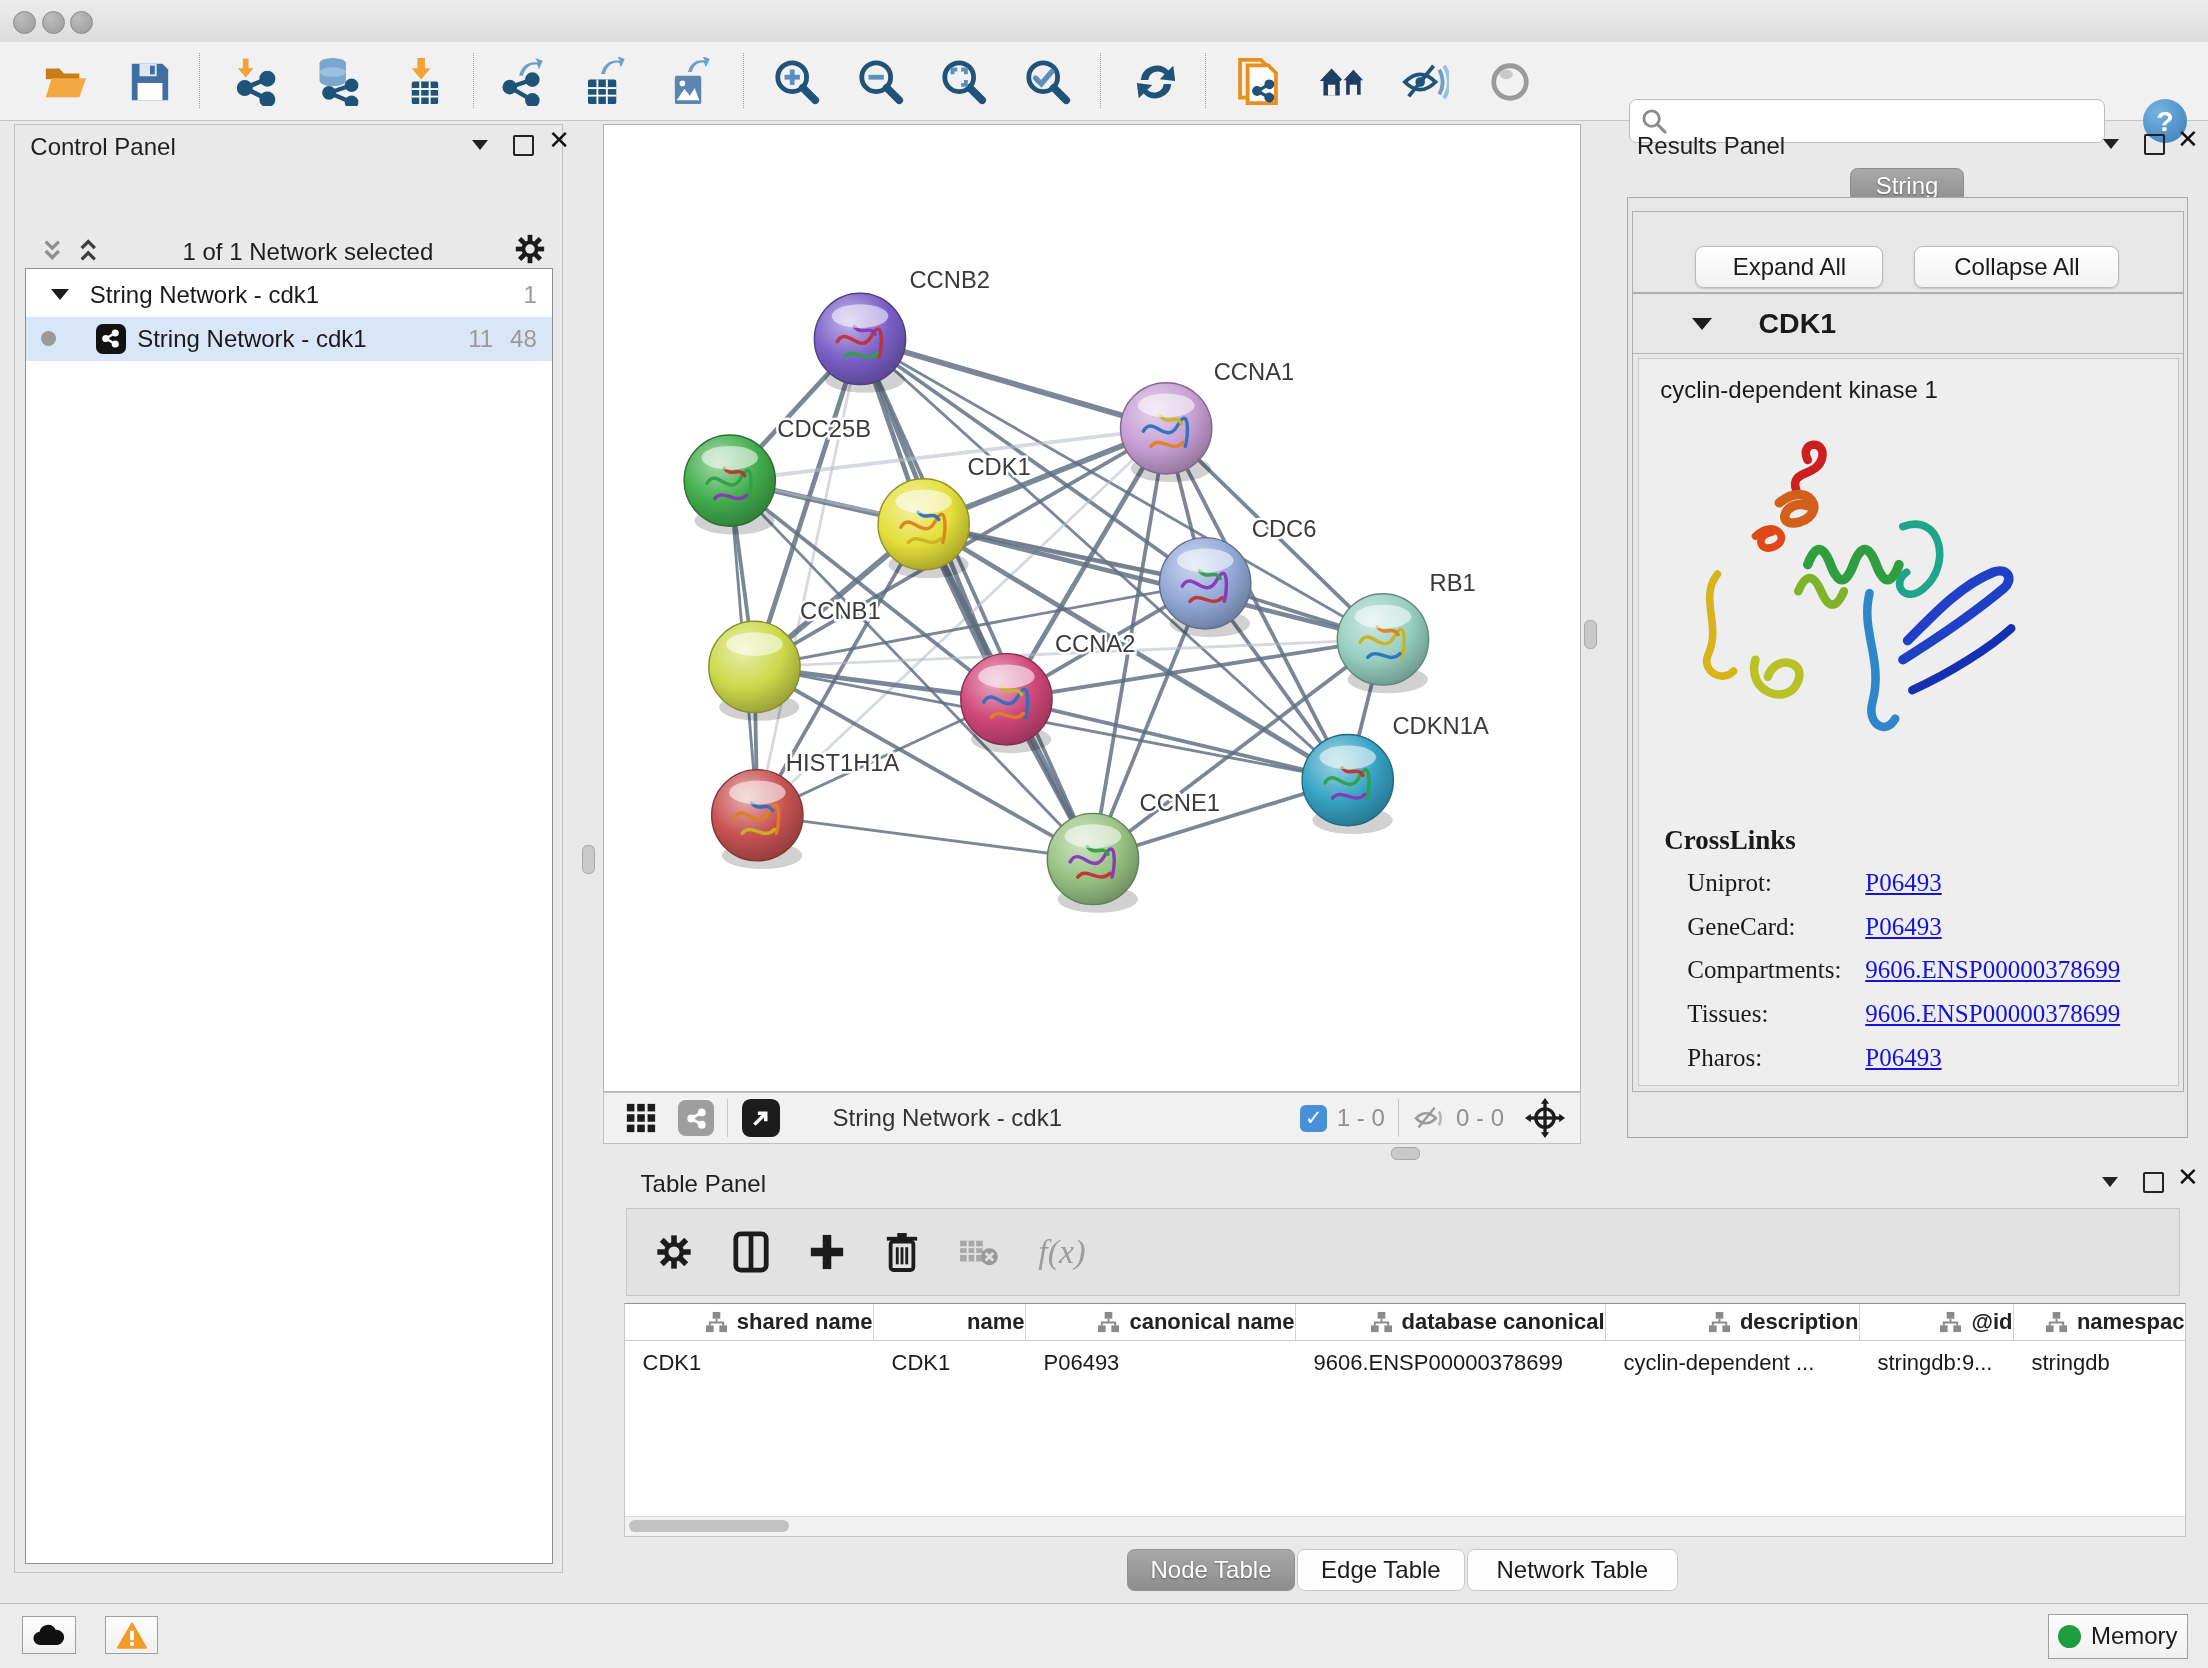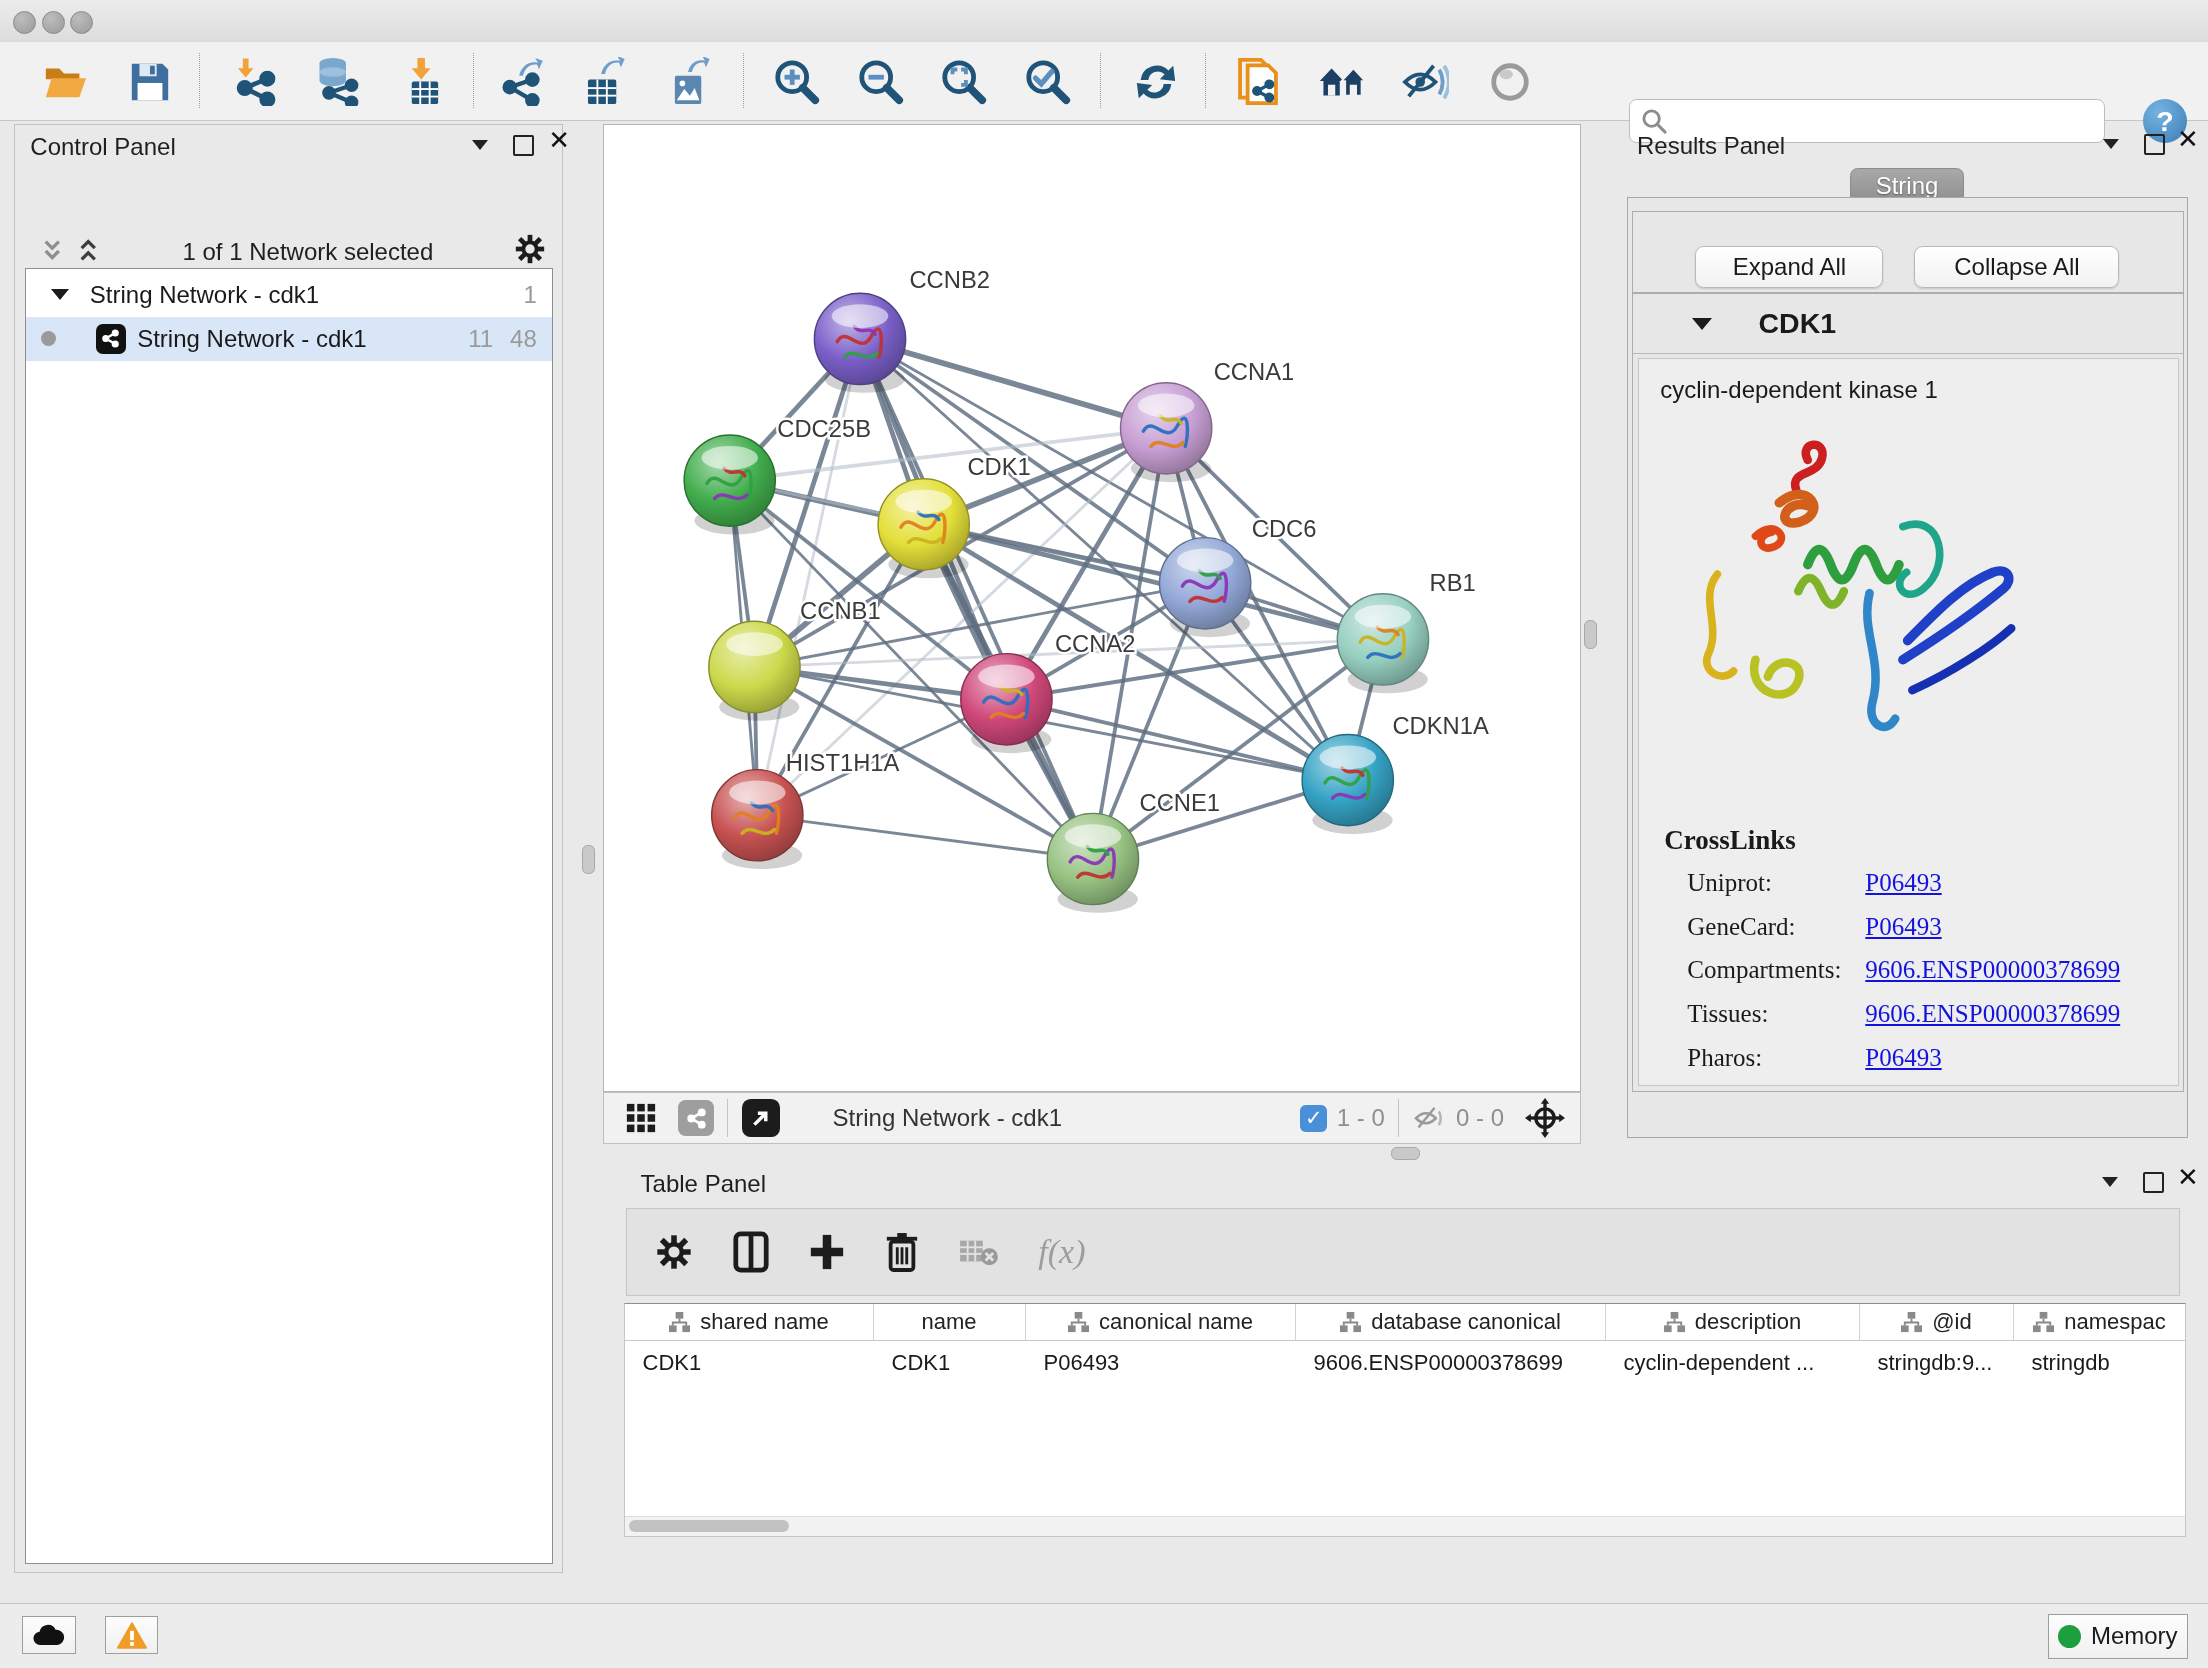--- a/index.html
+++ b/index.html
@@ -57,21 +57,21 @@
   #rp-xl-title{position:absolute;left:25px;top:466px;font-family:"Liberation Serif","DejaVu Serif",serif;font-size:27px;font-weight:bold;}
   .xl-row{position:absolute;left:48px;font-family:"Liberation Serif","DejaVu Serif",serif;font-size:25px;}
   .xl-link{position:absolute;left:226px;color:#1313dd;text-decoration:underline;font-family:"Liberation Serif","DejaVu Serif",serif;font-size:25px;}
   
   #table-panel{position:absolute;left:613px;top:1162px;width:1581px;height:437px;}
   #tp-toolbar{position:absolute;left:13.3px;top:46px;width:1554px;height:88px;background:#e2e2e2;border:1px solid #c6c6c6;box-sizing:border-box;display:flex;align-items:center;}
   .tp-icon{margin-left:38px;display:flex;align-items:center;}
   #tp-fx{font-family:"Liberation Serif","DejaVu Serif",serif;font-style:italic;font-size:34px;color:#9d9d9d;margin-left:38px;}
   #tp-table{position:absolute;left:10.5px;top:141px;width:1562px;height:234px;background:#fff;border-top:1.9px solid #8f8f8f;border-left:1px solid #c6c6c6;border-right:1px solid #c6c6c6;border-bottom:1px solid #c6c6c6;box-sizing:border-box;}
   .th-row{display:flex;height:36px;border-bottom:1px solid #c9c9c9;}
-  .th{display:flex;align-items:center;justify-content:center;gap:9px;font-size:22px;color:#222;border-right:1px solid #d4d4d4;box-sizing:border-box;overflow:hidden;white-space:nowrap;}
+  .th{display:flex;align-items:center;justify-content:flex-end;gap:9px;font-size:22px;color:#222;border-right:1px solid #d4d4d4;box-sizing:border-box;overflow:hidden;white-space:nowrap;font-weight:bold;}
   .td-row{display:flex;height:43px;}
   .td{display:flex;align-items:center;padding-left:18px;font-size:22px;box-sizing:border-box;overflow:hidden;white-space:nowrap;}
   #tp-hscroll{position:absolute;left:0;right:0;bottom:0;height:19px;background:#f2f2f2;border-top:1px solid #dcdcdc;}
   #tp-hthumb{position:absolute;left:4.8px;top:2.9px;width:160px;height:12.4px;border-radius:6.7px;background:#c2c2c2;}
   #tp-tabs{position:absolute;left:514px;top:387px;display:flex;}
   
   #status-bar{position:absolute;left:0;top:1603px;width:2208px;height:66px;background:#ececec;border-top:1px solid #c2c2c2;}
   .sb-btn{position:absolute;top:12.4px;height:38px;background:linear-gradient(#fdfdfd,#f0f0f0);border:1.9px solid #9e9e9e;display:flex;align-items:center;justify-content:center;box-sizing:border-box;}
   #memory-btn{left:2048px;top:9.5px;width:140px;height:45px;gap:9.5px;font-size:24px;}
   .green-dot{width:23px;height:23px;border-radius:50%;background:#1d9e3f;}
@@ -819,20 +819,31 @@
       <div class="td" style="width:310px">9606.ENSP00000378699</div>
       <div class="td" style="width:254px">cyclin-dependent ...</div>
       <div class="td" style="width:154px">stringdb:9...</div>
       <div class="td" style="flex:1">stringdb</div>
     </div>
     <div id="tp-hscroll">
       <div id="tp-hthumb"></div>
     </div>
   </div>
 
+  <div id="tp-tabs">
+    <div class="tab active" style="width:168px">
+        <span>Node Table</span>
+      </div>
+    <div class="tab" style="width:168px">
+        <span>Edge Table</span>
+      </div>
+    <div class="tab" style="width:211px">
+        <span>Network Table</span>
+      </div>
+  </div>
 </div>
 
 <div id="status-bar">
   <div class="sb-btn" style="left:22px;width:54px">
     <svg width="34" height="23" viewBox="0 0 36 24">
       <path d="M9 22 a7 7 0 0 1-1-14 a9 9 0 0 1 17-2 a6.5 6.5 0 0 1 2 16z" fill="#111"></path>
     </svg>
   </div>
   <div class="sb-btn" style="left:105px;width:53px">
     <svg width="30" height="27" viewBox="0 0 32 28">

